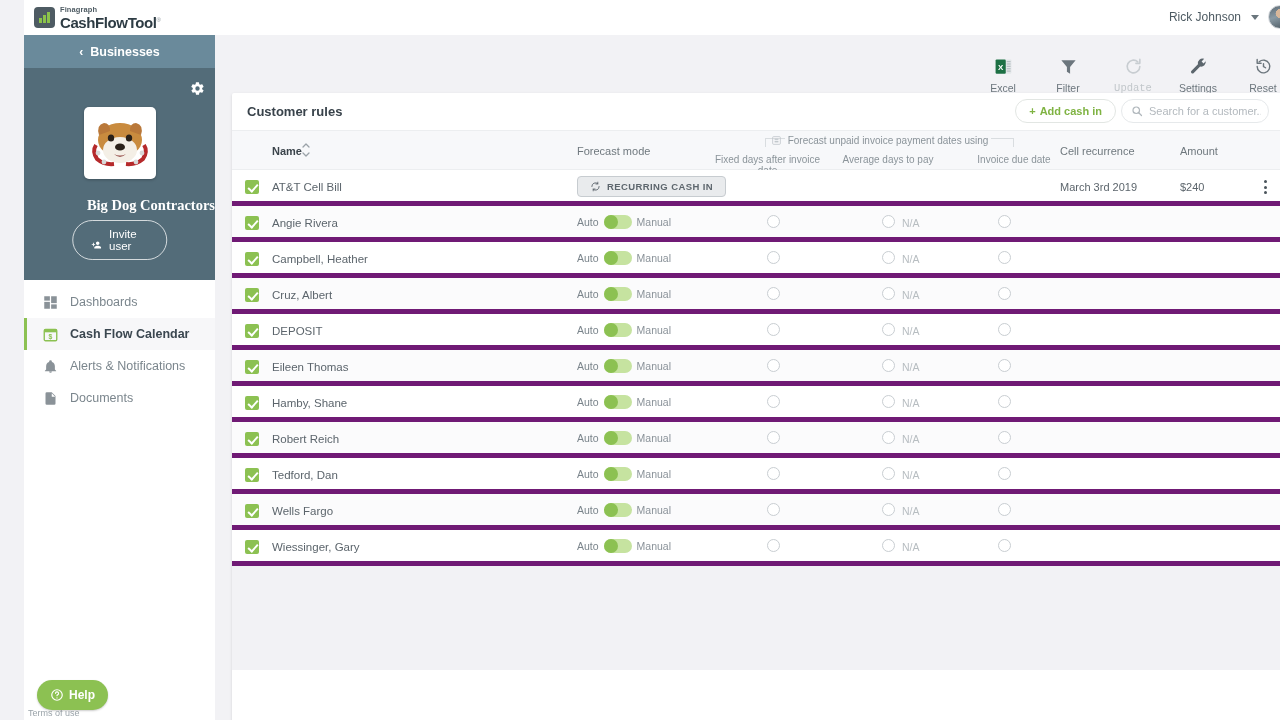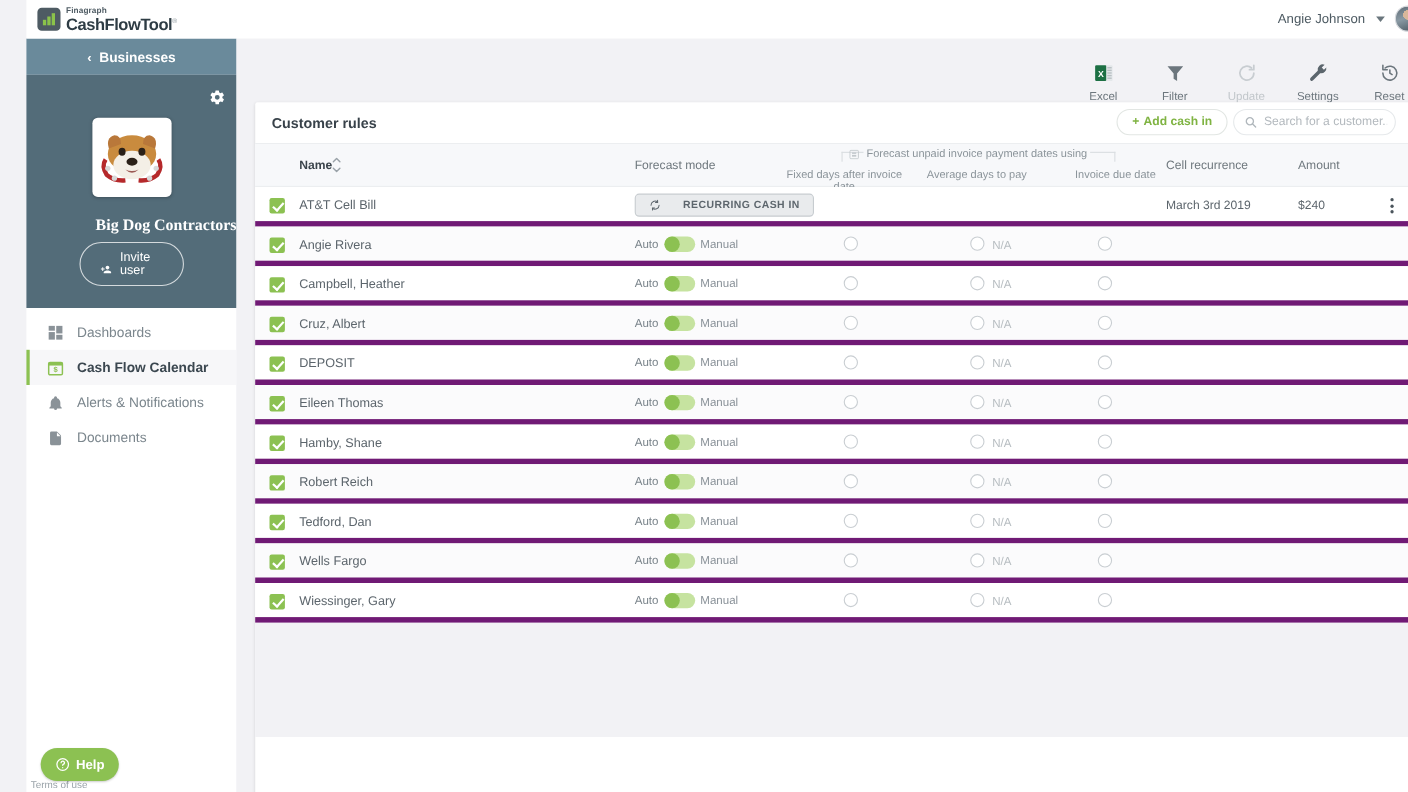--- a/index.html
+++ b/index.html
@@ -98,21 +98,21 @@
     font-size: 12px; color: #8b949a; padding: 6px 14px 9px; cursor: pointer; position: relative;
   }
   .tab.active { color: #333c43; font-weight: bold; }
   .tab.active::after {
     content: ""; position: absolute; left: 11px; right: 11px; bottom: 0; height: 3px; background: #8cc152;
   }
   .tools { position: absolute; right: 18px; top: 20px; display: flex; gap: 19px; }
   .tool { width: 46px; text-align: center; cursor: pointer; }
   .tool .ti { height: 22px; display: flex; align-items: center; justify-content: center; }
   .tool .tl { font-size: 10.5px; color: #6c767d; margin-top: 5px; }
-  .tool.disabled .tl { color: #c2c7cb; }
+  .tool.disabled .tl { color: #c2c7cb; font-family: Liberation Mono, monospace; }
 
   .card {
     position: absolute; left: 17px; top: 58px; width: 1055px; height: 643px;
     background: #fff; border-radius: 2px; box-shadow: 0 1px 3px rgba(0,0,0,.13);
   }
   .card-head { height: 38px; position: relative; border-bottom: 1px solid #eceef0; }
   .card-title { position: absolute; left: 15px; top: 11px; font-size: 13px; font-weight: bold; color: #38424a; }
   .add-cash {
     position: absolute; right: 171px; top: 6px; height: 24px; padding: 0 13px;
     border: 1px solid #e2e6e3; border-radius: 13px; background: #fff; color: #7fb342;
@@ -160,21 +160,21 @@
   .chk::after {
     content: ""; position: absolute; left: 4.5px; top: 2px; width: 4px; height: 8px;
     border: solid #fff; border-width: 0 2px 2px 0; transform: rotate(42deg);
   }
   .cname { position: absolute; left: 40px; top: 11px; font-size: 11.5px; color: #5c656c; }
 
   .pill {
     position: absolute; left: 345px; top: 6px; height: 21px; padding: 0 12px;
     border: 1px solid #c7ccd0; border-radius: 4px; background: #e9ebed;
     font-size: 9.5px; letter-spacing: .4px; color: #5d666d; font-weight: bold;
-    display: flex; align-items: center; gap: 20px; cursor: pointer;
+    display: flex; align-items: center; gap: 6px; cursor: pointer;
   }
 
   .mode { position: absolute; left: 345px; top: 9px; display: flex; align-items: center; gap: 5px; }
   .mode .lbl { font-size: 10.5px; color: #8a9299; }
   .mode .lbl.on { color: #7a848b; }
   .toggle {
     width: 28px; height: 14px; border-radius: 8px; background: #c6e3a0; position: relative; cursor: pointer;
   }
   .toggle::after {
     content: ""; position: absolute; left: 0; top: 0; width: 14px; height: 14px; border-radius: 50%;
@@ -204,21 +204,21 @@
 
   <div class="topbar">
     <div class="brand">
       <div class="brand-mark"></div>
       <div class="brand-text">
         <div class="brand-sub">Finagraph</div>
         <div class="brand-main"><span>CashFlowTool</span><span class="tm">®</span></div>
       </div>
     </div>
     <div class="user-area">
-      <span class="user-name">Angie Johnson</span>
+      <span class="user-name">Rick Johnson</span>
       <span class="caret"></span>
       <span class="avatar"></span>
     </div>
   </div>
 
   <div class="sidebar">
     <div class="biz-back">
       <span class="chev">‹</span>
       <span>Businesses</span>
     </div>

